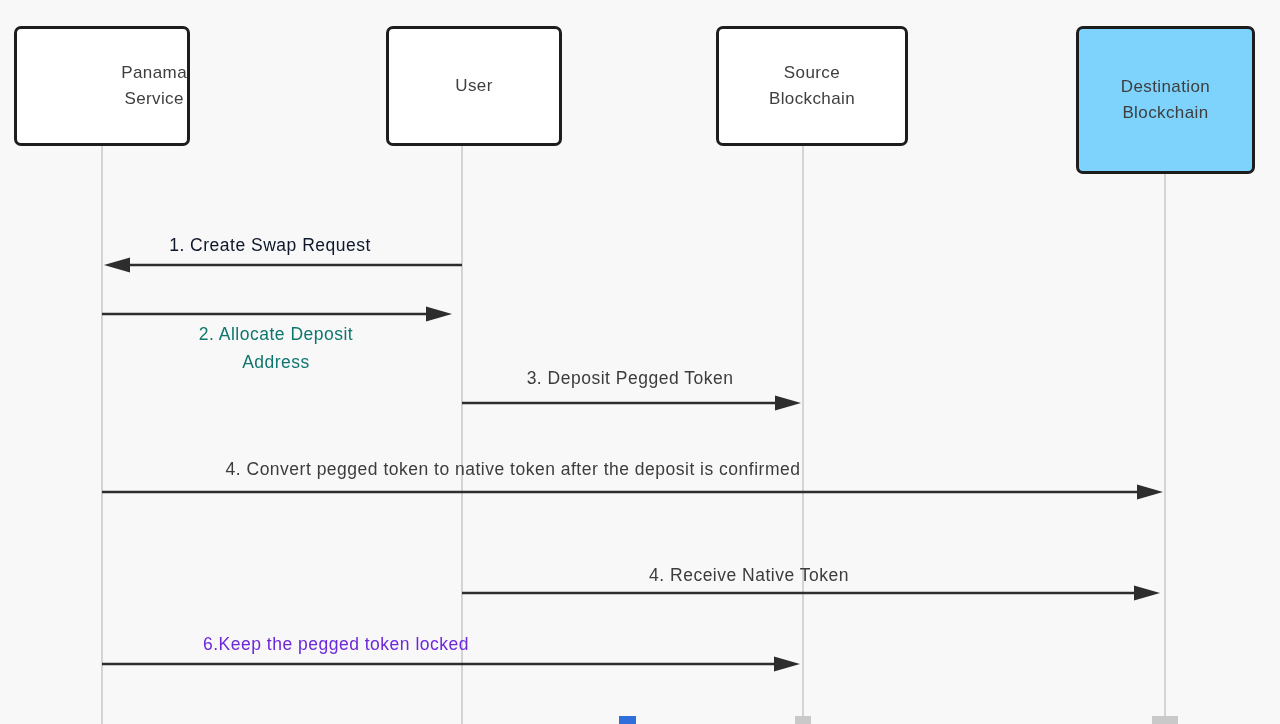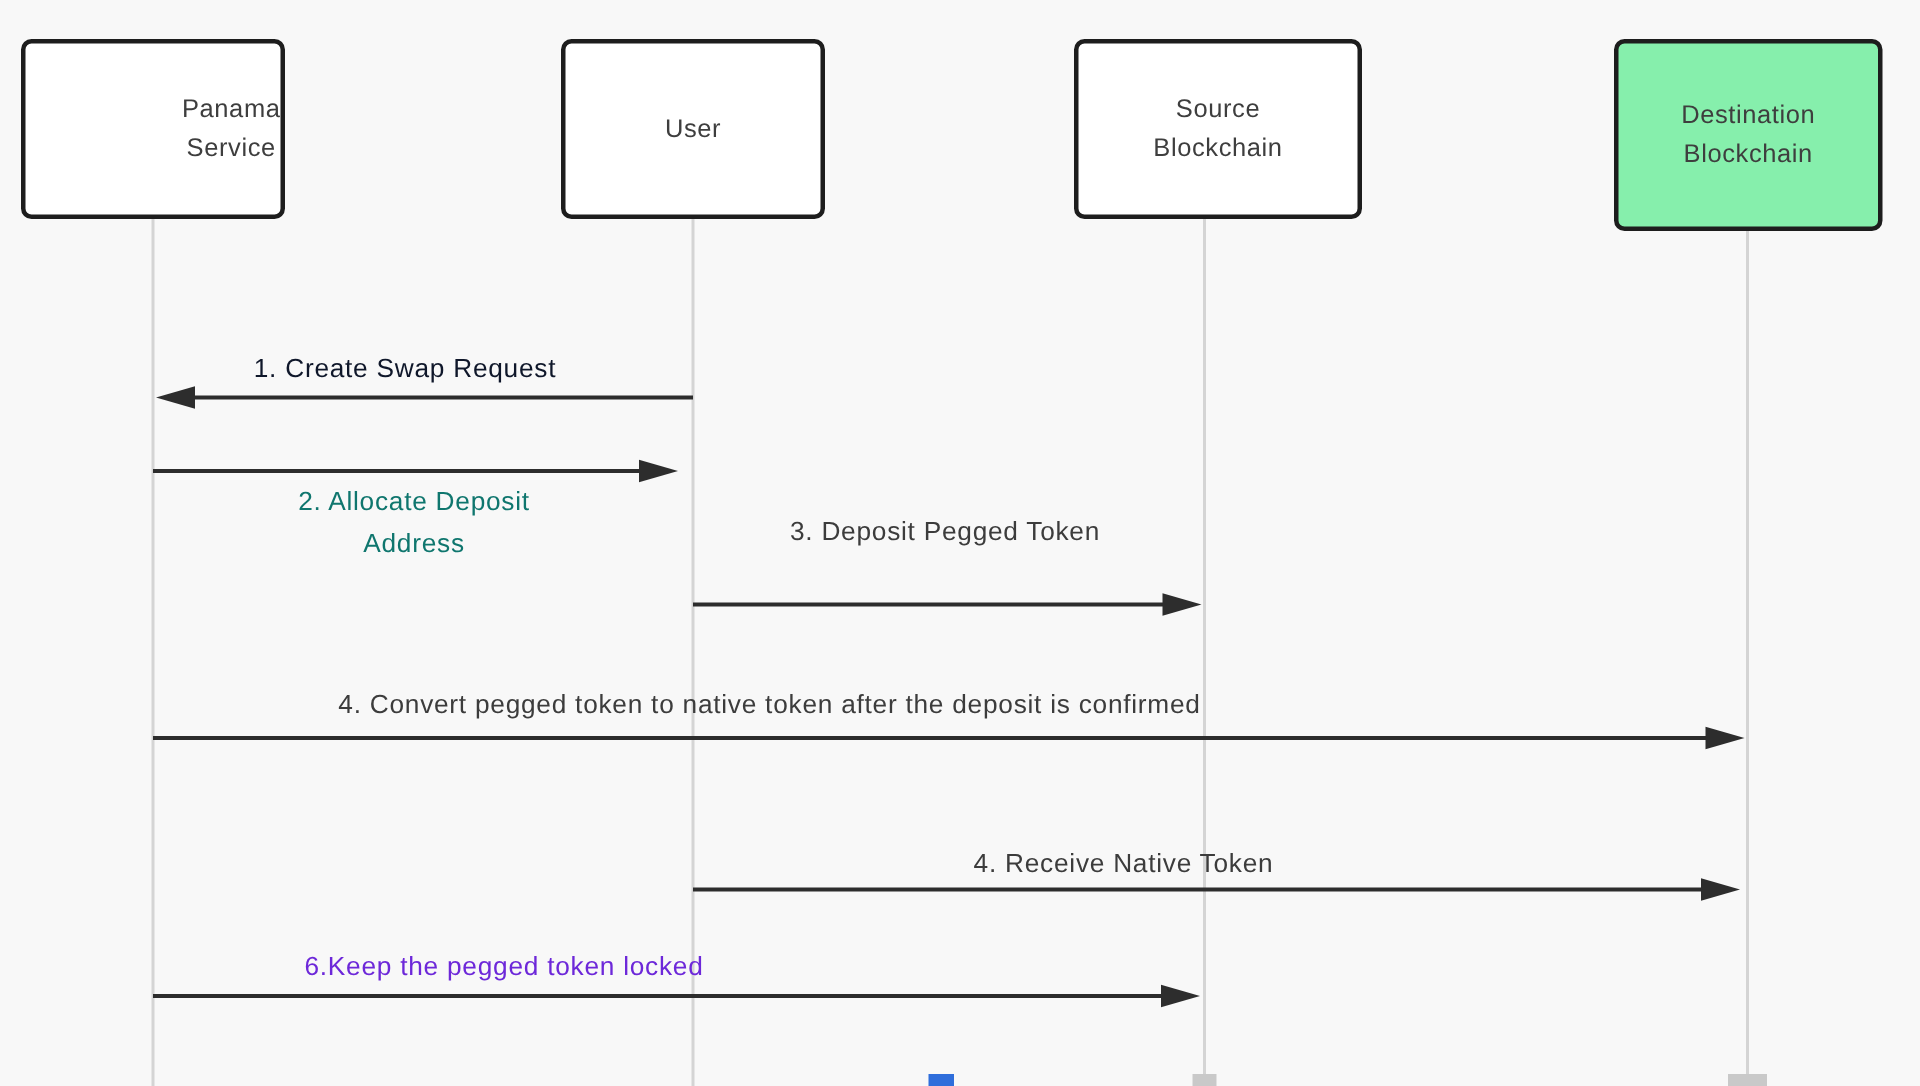--- a/index.html
+++ b/index.html
@@ -56,37 +56,37 @@
       <line x1="462" y1="593" x2="1140" y2="593" stroke="#2d2d2d" stroke-width="2.6"></line>
       <polygon points="1160,593 1134,585.5 1134,600.5" fill="#2d2d2d"></polygon>
       <line x1="102" y1="664" x2="780" y2="664" stroke="#2d2d2d" stroke-width="2.6"></line>
       <polygon points="800,664 774,656.5 774,671.5" fill="#2d2d2d"></polygon>
     </svg>
   <div id="actors-layer">
       <div class="actor" style="left: 14px; top: 26px; width: 176px; height: 120px; background: rgb(255, 255, 255); border-color: rgb(29, 29, 29); justify-content: flex-end;">
         <div style="white-space: pre-line;">Panama
 Service</div>
       </div>
-      <div class="actor" style="left: 374px; top: 26px; width: 176px; height: 120px; background: rgb(255, 255, 255); border-color: rgb(29, 29, 29);">
+      <div class="actor" style="left: 386px; top: 26px; width: 176px; height: 120px; background: rgb(255, 255, 255); border-color: rgb(29, 29, 29);">
         <div style="white-space: pre-line;">User</div>
       </div>
       <div class="actor" style="left: 716px; top: 26px; width: 192px; height: 120px; background: rgb(255, 255, 255); border-color: rgb(29, 29, 29);">
         <div style="white-space: pre-line;">Source
 Blockchain</div>
       </div>
-      <div class="actor" style="left: 1076px; top: 26px; width: 179px; height: 128px; background: #86efac; border-color: rgb(29, 29, 29);">
+      <div class="actor" style="left: 1076px; top: 26px; width: 179px; height: 148px; background: #7dd3fc; border-color: rgb(29, 29, 29);">
         <div style="white-space: pre-line;">Destination
 Blockchain</div>
       </div>
     </div>
   <div id="labels-layer">
       <div class="msg-label above" style="left: 270px; top: 259px; color: #0f172a;">1. Create Swap Request</div>
       <div class="msg-label below" style="left: 276px; top: 320px; color: #0f766e;">2. Allocate Deposit
 Address</div>
-      <div class="msg-label above" style="left: 630px; top: 368px; color: rgb(60, 60, 60);">3. Deposit Pegged Token</div>
+      <div class="msg-label above" style="left: 630px; top: 392px; color: rgb(60, 60, 60);">3. Deposit Pegged Token</div>
       <div class="msg-label above" style="left: 513px; top: 483px; color: rgb(60, 60, 60);">4. Convert pegged token to native token after the deposit is confirmed</div>
       <div class="msg-label above" style="left: 749px; top: 589px; color: rgb(60, 60, 60);">4. Receive Native Token</div>
       <div class="msg-label above" style="left: 336px; top: 658px; color: #6d28d9;">6.Keep the pegged token locked</div>
     </div>
   <div id="marker-layer">
       <div class="blue-marker" style="left: 619px; top: 716px; width: 17px; height: 8px; background: rgb(47, 110, 219);"></div>
     </div>
 </div>
 
 </body></html>

